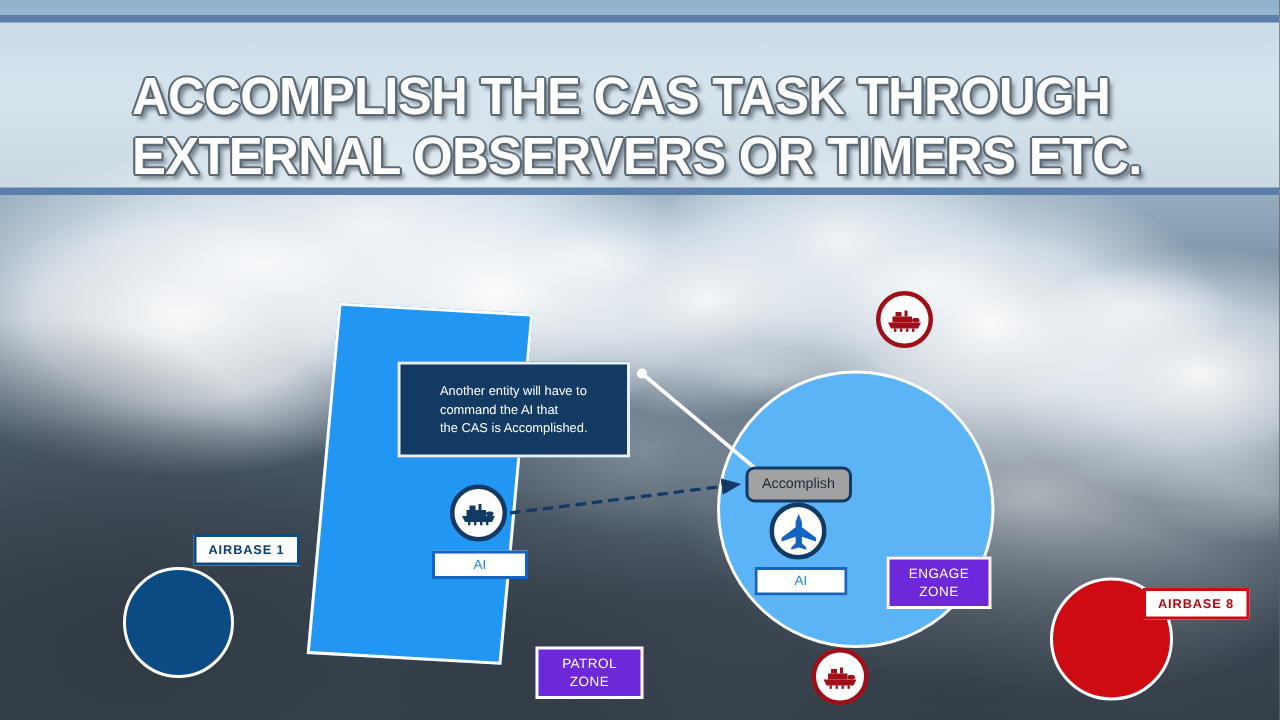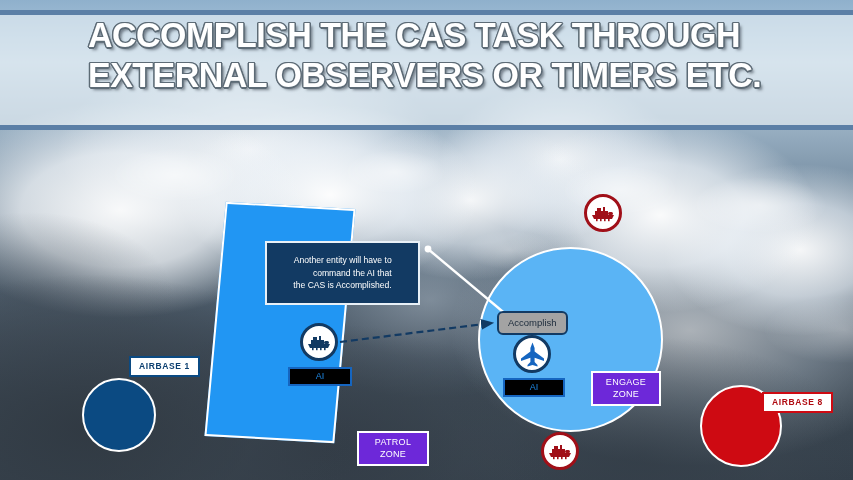--- a/index.html
+++ b/index.html
@@ -65,21 +65,21 @@
   }
 
   
   #title-banner {
     position:absolute; left:0; top:10px;
     width:853px; height:120px;
     background:rgba(233,240,246,.62);
     border-top:5px solid #5b7fa6;
     border-bottom:5px solid #5b7fa6;
     display:flex; flex-direction:column;
-    justify-content:flex-start;
+    justify-content:flex-end;
     padding-left:88px;
   }
   .title-line {
     font-family:"Liberation Sans", sans-serif;
     font-weight:bold;
     font-size:35px;
     line-height:40px;
     letter-spacing:-.5px;
     color:#ffffff;
     transform:scaleX(.97);
@@ -115,21 +115,21 @@
     position:absolute; left:265px; top:241px;
     width:155px; height:64px;
     background:#123a63;
     border:2px solid #e8f0f7;
     display:flex; align-items:center; justify-content:center;
   }
   #callout-text {
     color:#ffffff;
     font-size:8.6px;
     line-height:12.5px;
-    text-align:right;
+    text-align:left;
     white-space:pre-line;
     padding:0 6px;
   }
 
   
   #leader-line { position:absolute; left:0; top:0; width:853px; height:480px; pointer-events:none; }
 
   
   #command-arrow { position:absolute; left:0; top:0; width:853px; height:480px; pointer-events:none; }
 
@@ -144,21 +144,21 @@
   .unit.blue { border:3px solid #123a63; }
   .unit.red  { border:3px solid #a00f18; }
   #ai-ship-unit { left:300px; top:323px; }
   #ai-jet-unit  { left:513px; top:335px; }
   #enemy-ship-1 { left:584px; top:194px; }
   #enemy-ship-2 { left:541px; top:432px; }
 
   
   .entity-label {
     position:absolute;
-    background:#000000;
+    background:#ffffff;
     border:2px solid #1565c0;
     color:#1e88e5;
     font-size:9px;
     text-align:center;
     padding:2px 0 3px;
     min-width:62px;
   }
   #ai-ship-label { left:288px; top:367px; width:64px; }
   #ai-jet-label  { left:503px; top:378px; width:62px; }
 

